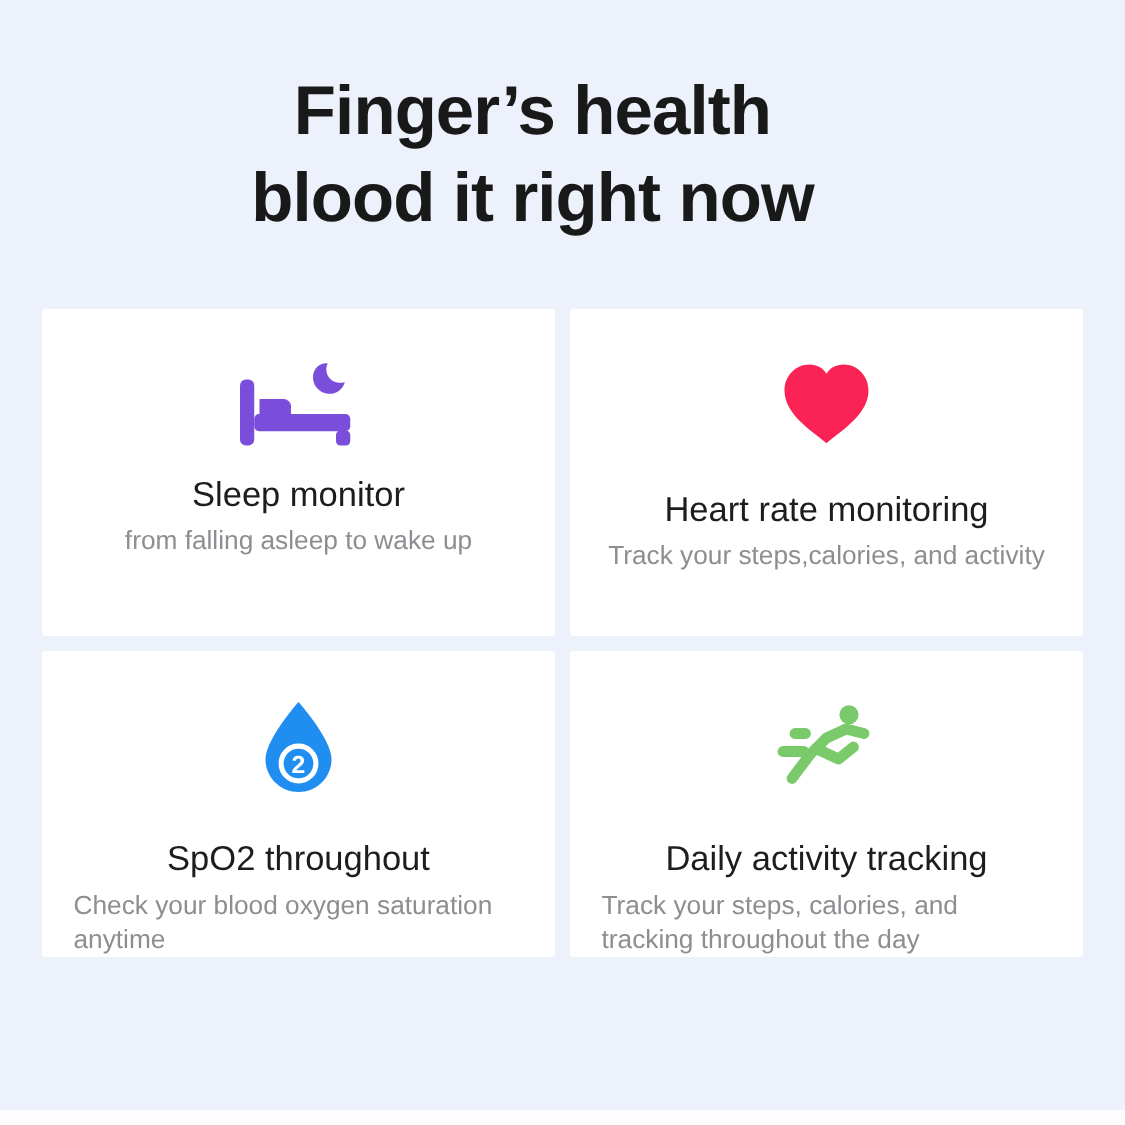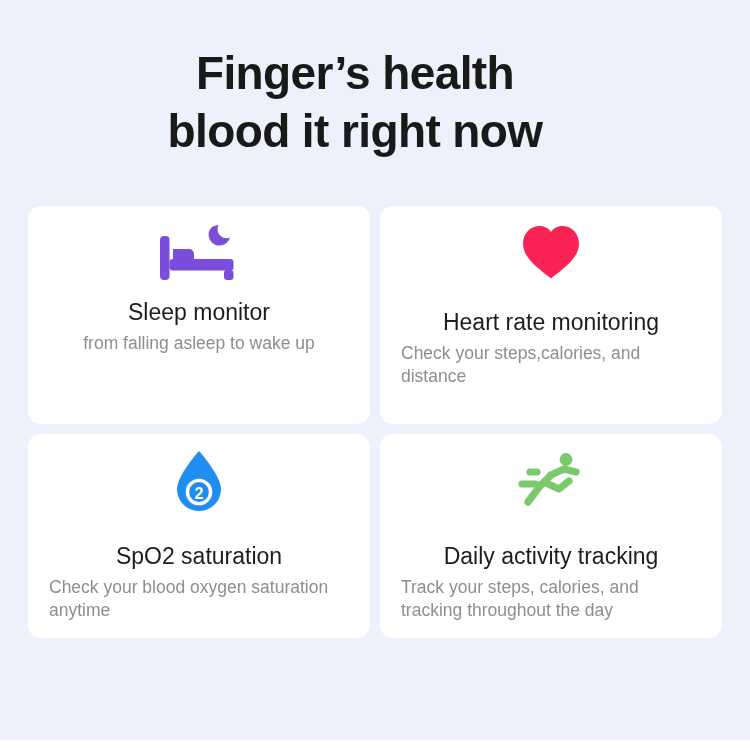--- a/index.html
+++ b/index.html
@@ -54,25 +54,25 @@
     width: 694px;
     display: grid;
     grid-template-columns: 342px 342px;
     grid-template-rows: 218px 204px;
     column-gap: 10px;
     row-gap: 10px;
   }
 
   .card {
     background: #ffffff;
-    border-radius: 13px;
+    border-radius: 2px;
     display: flex;
     flex-direction: column;
     align-items: center;
-    padding-top: 9px;
+    padding-top: 26px;
   }
 
   .card-icon {
     height: 78px;
     display: flex;
     align-items: center;
     justify-content: center;
   }
 
   .card-title {
@@ -134,32 +134,32 @@
       <div class="card-desc">from falling asleep to wake up</div>
     </div>
 
     <div class="card card-2">
       <div class="card-icon">
         <svg width="64" height="58" viewBox="0 0 64 58" aria-hidden="true">
           <path fill="#fb2355" d="M32 55.5C20.6 46.3 4 35.6 4 20.4 4 10.4 11.6 3 20.6 3c5 0 9.3 2.4 11.4 6.1C34.1 5.4 38.4 3 43.4 3 52.4 3 60 10.4 60 20.4c0 15.2-16.6 25.9-28 35.1z"></path>
         </svg>
       </div>
       <div class="card-title">Heart rate monitoring</div>
-      <div class="card-desc">Check your steps,calories, and distance</div>
+      <div class="card-desc">Track your steps,calories, and activity</div>
     </div>
 
     <div class="card card-3">
       <div class="card-icon">
         <svg width="56" height="68" viewBox="0 0 56 68" aria-hidden="true">
           <path fill="#1f8ef0" d="M28 2C28 2 6 26.5 6 40.2 6 52.4 15.9 62 28 62s22-9.6 22-21.8C50 26.5 28 2 28 2z"></path>
           <circle cx="28" cy="43" r="11.6" fill="none" stroke="#ffffff" stroke-width="3.4"></circle>
           <text x="28" y="49.6" text-anchor="middle" font-family="Liberation Sans, sans-serif" font-size="16.5" font-weight="bold" fill="#ffffff">2</text>
         </svg>
       </div>
-      <div class="card-title">SpO2 saturation</div>
+      <div class="card-title">SpO2 throughout</div>
       <div class="card-desc">Check your blood oxygen saturation anytime</div>
     </div>
 
     <div class="card card-4">
       <div class="card-icon">
         <svg width="74" height="66" viewBox="0 0 74 66" aria-hidden="true">
           <g fill="none" stroke="#7ac96a" stroke-width="7.2" stroke-linecap="round" stroke-linejoin="round">
 
             <path d="M37 25 L50 19 L62 22"></path>
 

